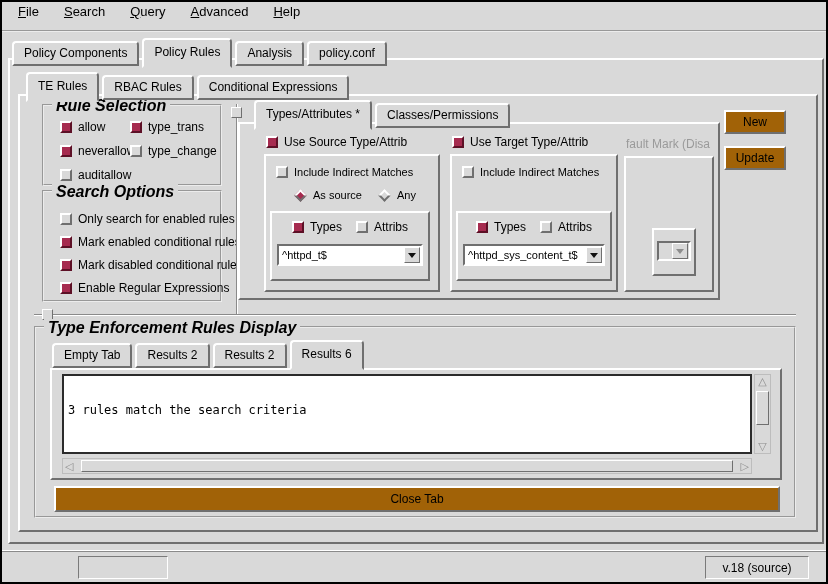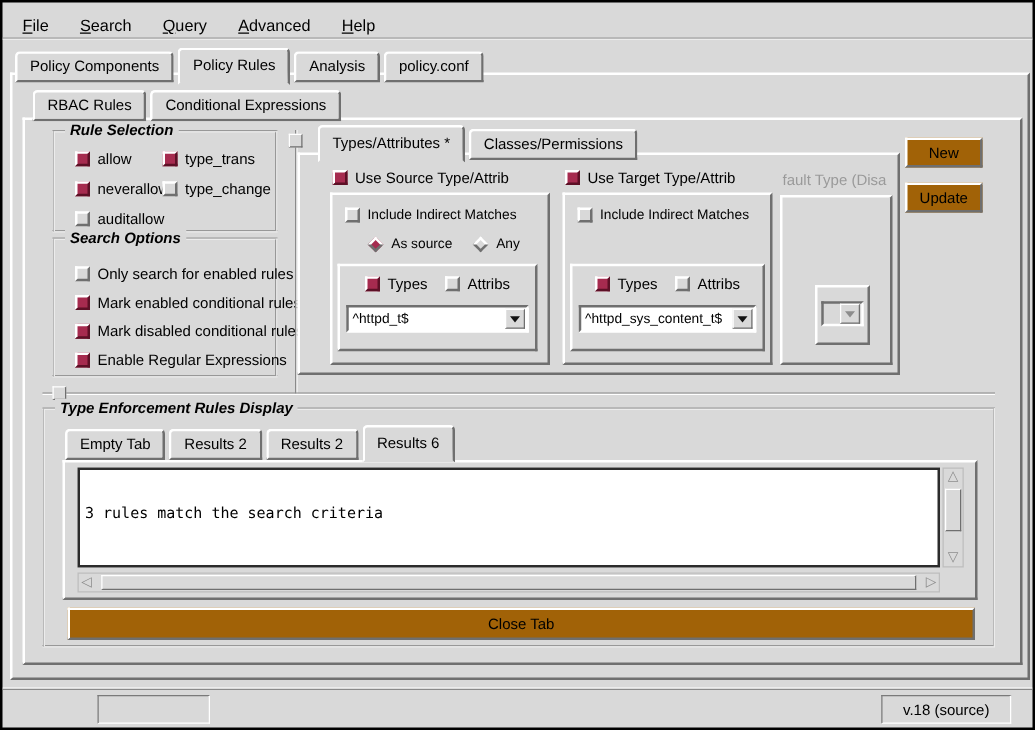--- a/index.html
+++ b/index.html
@@ -8,24 +8,24 @@
     position:relative; width:828px; height:584px;
     background:#d9d9d9; border:2px solid #000;
     font-family:"Liberation Sans", sans-serif; font-size:12px; color:#000;
     overflow:hidden;
   }
   
   .raised  { border-top:2px solid #ffffff; border-left:2px solid #ffffff;
              border-bottom:2px solid #6f6f6f; border-right:2px solid #6f6f6f; background:#d9d9d9; }
   .groupbox{ position:absolute; border:2px groove #ececec; }
   .group-title { position:absolute; top:-9px; left:8px; background:#d9d9d9; padding:0 4px;
-             font-weight:bold; font-style:italic; font-size:12px; white-space:nowrap;text-align:center; }
+             font-weight:bold; font-style:italic; font-size:16px; white-space:nowrap;text-align:center; }
   
   .menubar { position:absolute; top:0; left:0; right:0; height:30px;
-             display:flex; align-items:flex-end; padding-left:12px; gap:17px;
+             display:flex; align-items:flex-start; padding-left:12px; gap:17px;
              border-bottom:2px groove #ececec; font-size:13px; }
   .menu-item { display:inline-block; padding:2px 4px; cursor:default; }
   .menu-item::first-letter { text-decoration:underline; }
   
   .tabrow { position:absolute; display:flex; align-items:flex-end; z-index:2; }
   .tab { padding:3px 10px 4px 10px; background:#d9d9d9; white-space:nowrap;
          border-top:2px solid #fff; border-left:2px solid #fff; border-right:2px solid #6f6f6f;
          border-top-left-radius:4px; border-top-right-radius:4px; margin-right:3px;
          border-bottom:2px solid #6f6f6f; }
   .tab.active { padding-top:5px; padding-bottom:7px; border-bottom:2px solid #d9d9d9; margin-bottom:-2px; z-index:3; }
@@ -104,20 +104,21 @@
   <div class="tabrow" style="left:10px; top:36px;">
       <div class="tab">Policy Components</div>
       <div class="tab active">Policy Rules</div>
       <div class="tab">Analysis</div>
       <div class="tab">policy.conf</div>
     </div>
 
   <div class="main-body raised">
 
     <div class="tabrow" style="left:16px; top:12px;">
+        <div class="tab active">TE Rules</div>
         <div class="tab">RBAC Rules</div>
         <div class="tab">Conditional Expressions</div>
       </div>
 
     <div class="te-body raised">
 
       <div class="groupbox" style="left:22px; top:8px; width:180px; height:82px;">
         <span class="group-title">Rule Selection</span>
         <div class="cb-grid">
             <label class="cb">
@@ -235,21 +236,21 @@
             </div>
             <div class="combo" style="left:5px; top:31px; width:142px;justify-content:center;">
               <span class="val">^httpd_sys_content_t$</span>
               <span class="arrow-btn">
                   <span class="tri"></span>
                 </span>
             </div>
           </div>
         </div>
 
-        <span class="clip-label gray" style="left:386px; top:13px; width:86px;">fault Type (Disa</span>
+        <span class="clip-label gray" style="left:386px; top:13px; width:86px;">fault Mark (Disa</span>
         <div class="groupbox" style="left:384px; top:32px; width:90px; height:136px; border-style:solid; border-color:#fff #6f6f6f #6f6f6f #fff;">
           <div class="groupbox" style="left:26px; top:70px; width:44px; height:48px; border-style:solid; border-color:#fff #6f6f6f #6f6f6f #fff;">
             <div class="combo disabled" style="left:3px; top:11px; width:34px; height:20px;">
               <span class="val"></span>
               <span class="arrow-btn">
                   <span class="tri"></span>
                 </span>
             </div>
           </div>
         </div>

